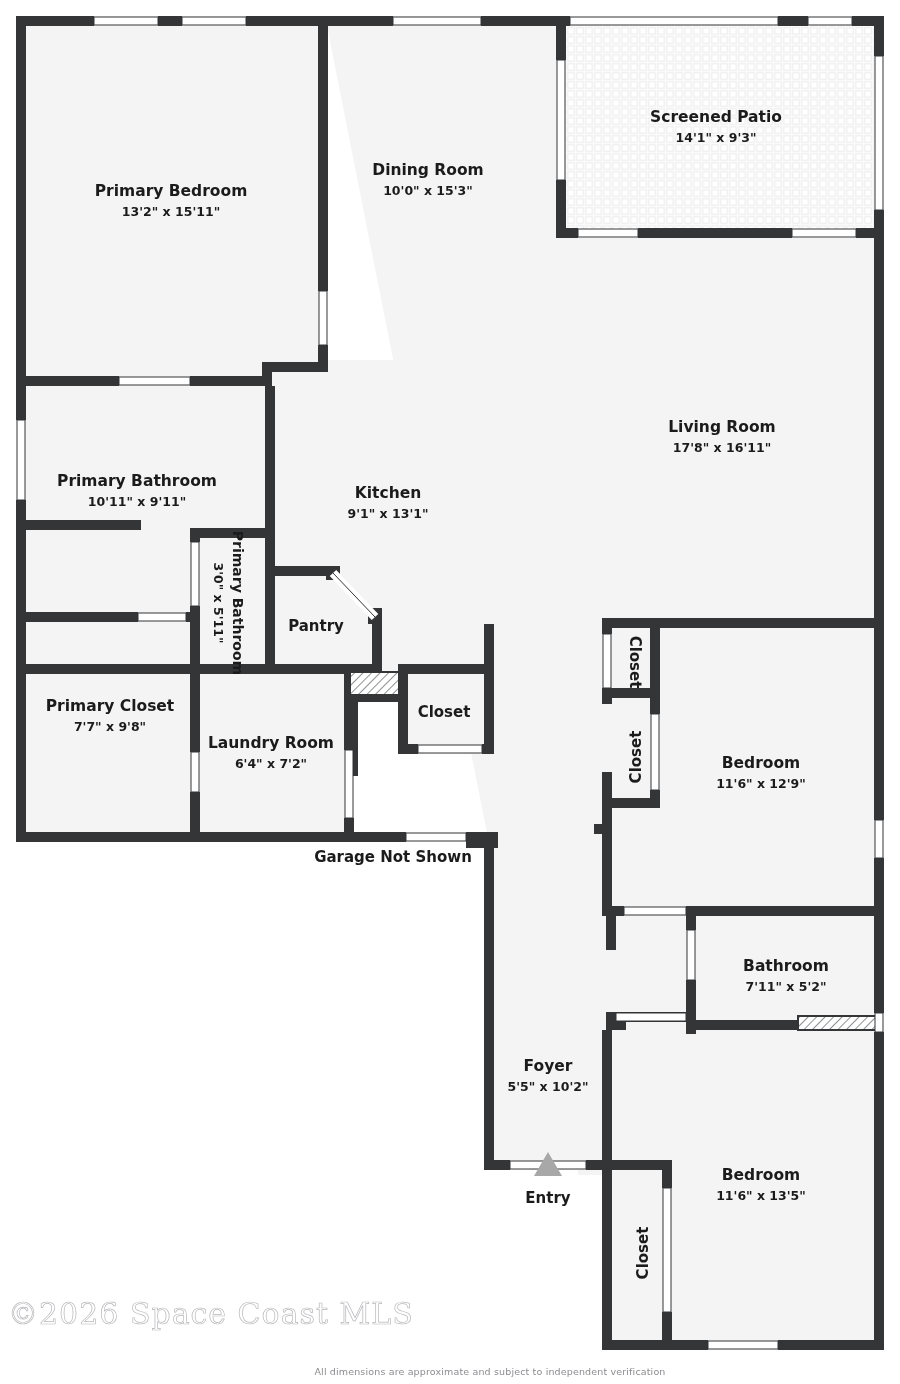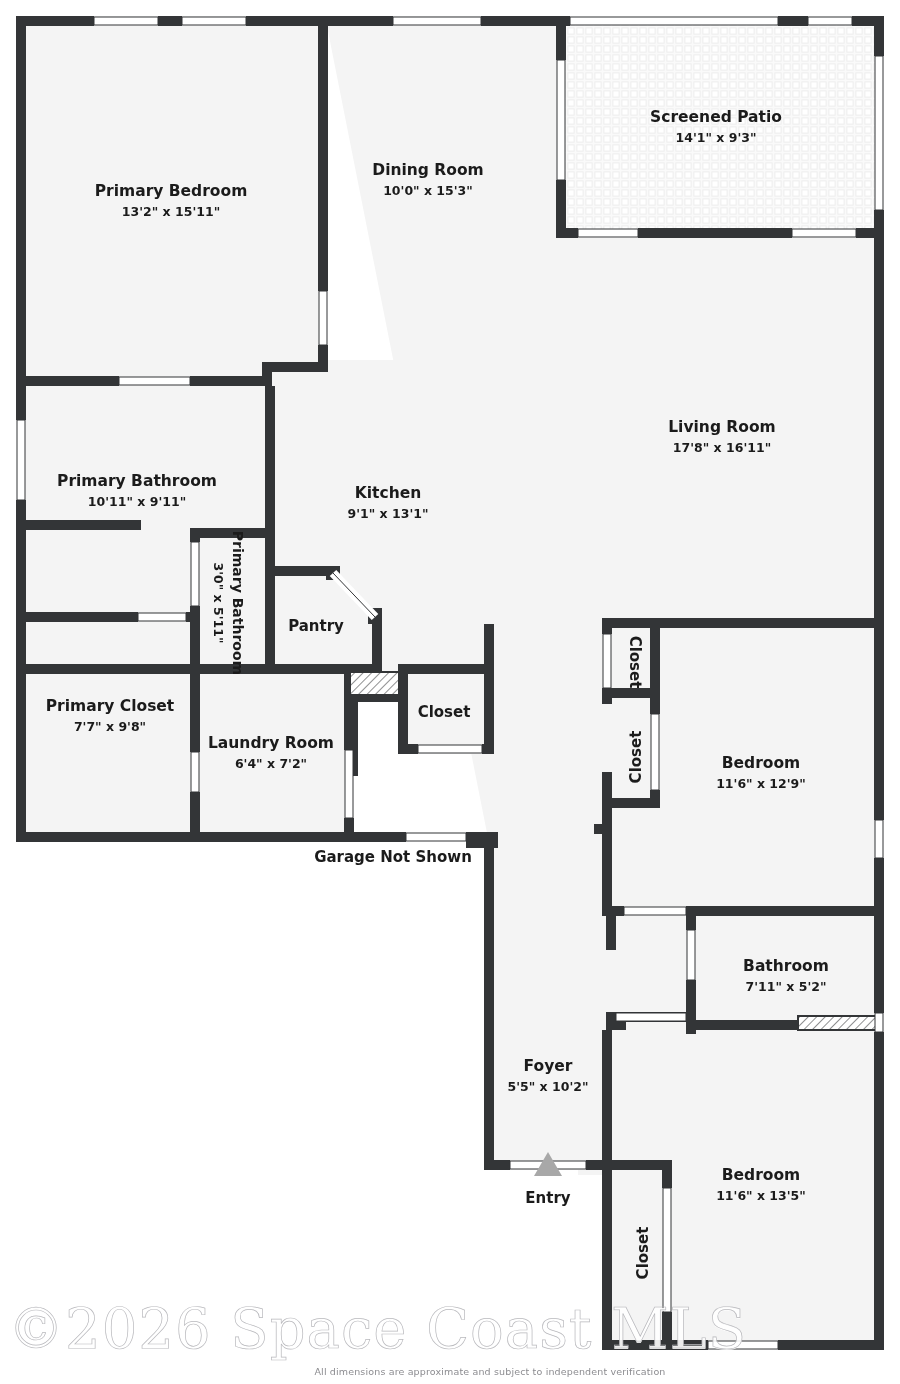--- a/index.html
+++ b/index.html
@@ -45,21 +45,21 @@
     font-size: 15px;
     fill: #1b1b1b;
     text-anchor: middle;
     dominant-baseline: middle;
   }
   .watermark {
     position: absolute;
     left: 8px;
     top: 1296px;
     font-family: "DejaVu Serif", "Liberation Serif", serif;
-    font-size: 56px;
+    font-size: 30px;
     letter-spacing: 1px;
     color: transparent;
     -webkit-text-stroke: 0.7px #b9b9bd;
     text-shadow: 0 1px 0 rgba(255,255,255,0.9);
     white-space: nowrap;
     user-select: none;
   }
   .disclaimer {
     position: absolute;
     left: 0;

